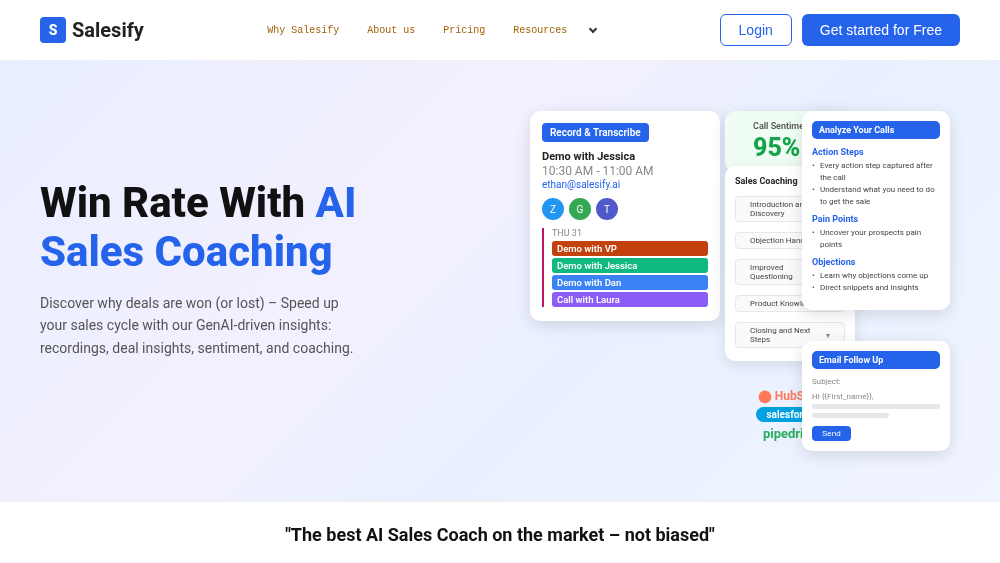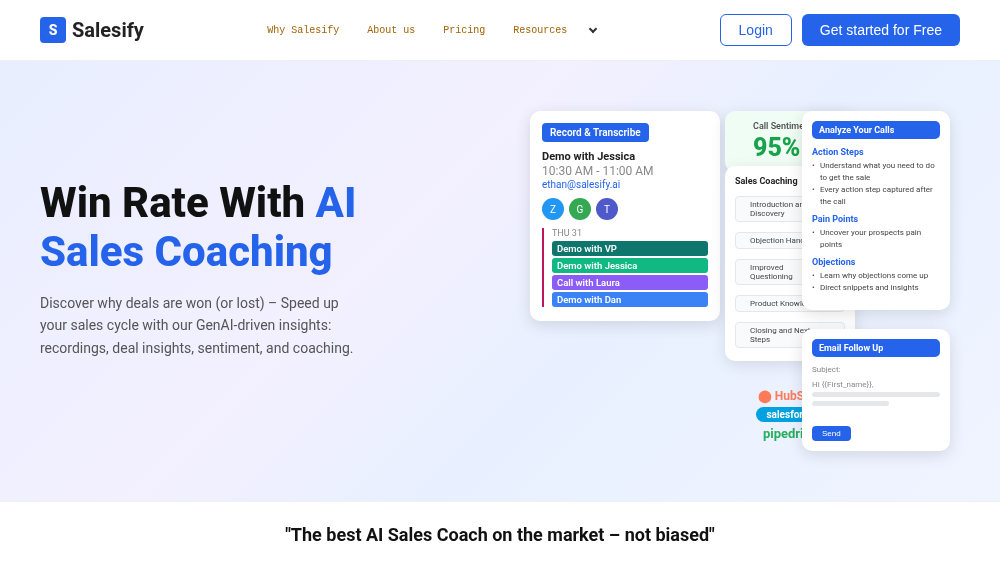--- a/index.html
+++ b/index.html
@@ -205,21 +205,21 @@
       margin-bottom: 3px;
     }
     .cal-event {
       font-size: 9.5px;
       padding: 2px 5px;
       border-radius: 3px;
       margin-bottom: 2px;
       color: #fff;
       font-weight: 600;
     }
-    .cal-vp { background: #0f766e; }
+    .cal-vp { background: #c2410c; }
     .cal-jessica { background: #10b981; }
     .cal-dan { background: #3b82f6; }
     .cal-laura { background: #8b5cf6; }
 
     
     .card-sentiment {
       position: absolute;
       top: 0;
       left: 195px;
       width: 130px;
@@ -363,21 +363,21 @@
     }
     .email-line.short { width: 60%; }
     .email-send {
       background: #2563eb;
       color: #fff;
       font-size: 8px;
       border: none;
       border-radius: 4px;
       padding: 3px 10px;
       cursor: pointer;
-      margin-top: 16px;
+      margin-top: 4px;
     }
 
     
     .card-crm {
       position: absolute;
       bottom: 10px;
       left: 195px;
       width: 130px;
       display: flex;
       flex-direction: column;
@@ -465,22 +465,22 @@
       <div class="meeting-email">ethan@salesify.ai</div>
       <div class="meeting-icons">
         <div class="icon-circle icon-zoom">Z</div>
         <div class="icon-circle icon-meet">G</div>
         <div class="icon-circle icon-teams">T</div>
       </div>
       <div class="calendar-entries">
         <div class="cal-date">THU 31</div>
         <div class="cal-event cal-vp">Demo with VP</div>
         <div class="cal-event cal-jessica">Demo with Jessica</div>
+        <div class="cal-event cal-dan">Demo with Dan</div>
         <div class="cal-event cal-laura">Call with Laura</div>
-        <div class="cal-event cal-dan">Demo with Dan</div>
       </div>
     </div>
 
     <div class="card-sentiment">
       <div class="sentiment-label">Call Sentiment</div>
       <div class="sentiment-pct">95%</div>
     </div>
 
     <div class="card-coaching">
       <div class="coaching-title">Sales Coaching</div>
@@ -511,22 +511,22 @@
         ⬤ <span>HubSpot</span>
       </span>
       <span class="crm-logo crm-salesforce">salesforce</span>
       <span class="crm-logo crm-pipedrive">pipedrive</span>
     </div>
 
     <div class="card-analyze">
       <div class="analyze-header">Analyze Your Calls</div>
       <div class="analyze-group">
         <div class="analyze-section-title">Action Steps</div>
+        <div class="analyze-bullet">Every action step captured after the call</div>
         <div class="analyze-bullet">Understand what you need to do to get the sale</div>
-        <div class="analyze-bullet">Every action step captured after the call</div>
       </div>
       <div class="analyze-group">
         <div class="analyze-section-title">Pain Points</div>
         <div class="analyze-bullet">Uncover your prospects pain points</div>
       </div>
       <div class="analyze-group">
         <div class="analyze-section-title">Objections</div>
         <div class="analyze-bullet">Learn why objections come up</div>
         <div class="analyze-bullet">Direct snippets and insights</div>
       </div>

